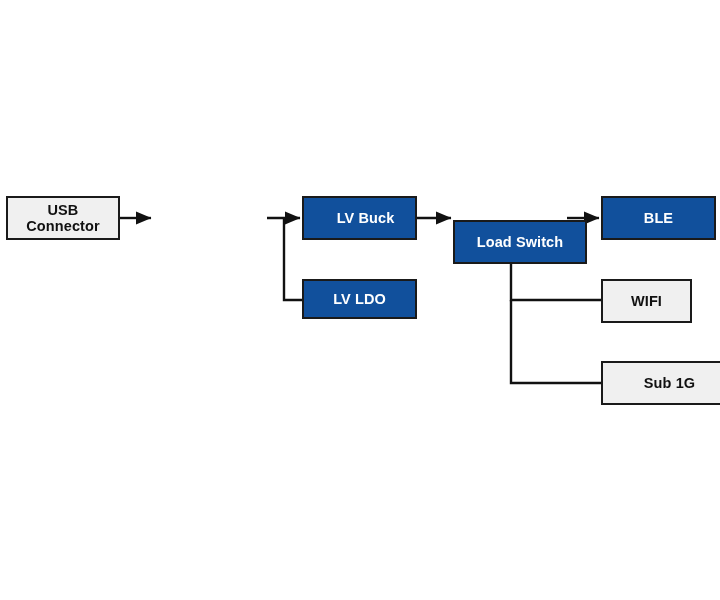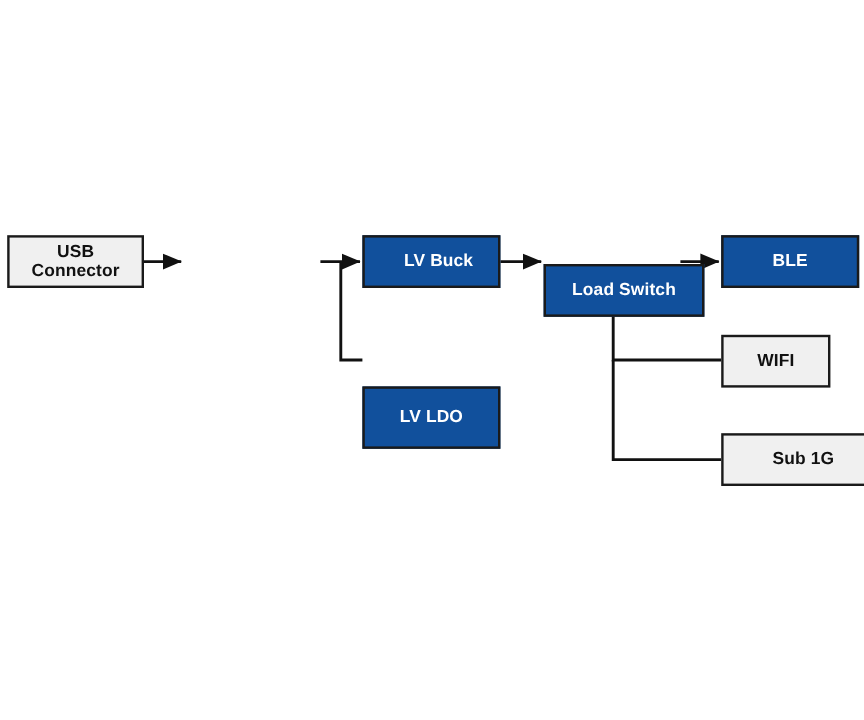--- a/index.html
+++ b/index.html
@@ -84,21 +84,21 @@
   <div class="node grey" style="left:6px; top:196px; width:114px; height:44px;">
     <span class="node-label">USB
 Connector</span>
   </div>
 
 
   <div class="node blue" style="left:302px; top:196px; width:115px; height:44px;padding-left:12px;">
     <span class="node-label">LV Buck</span>
   </div>
 
-  <div class="node blue" style="left:302px; top:279px; width:115px; height:52px;margin-top:43px;">
+  <div class="node blue" style="left:302px; top:279px; width:115px; height:40px;">
     <span class="node-label">LV LDO</span>
   </div>
 
   <div class="node blue" style="left:453px; top:196px; width:134px; height:44px;margin-top:24px;">
     <span class="node-label">Load Switch</span>
   </div>
 
   <div class="node blue" style="left:601px; top:196px; width:115px; height:44px;">
     <span class="node-label">BLE</span>
   </div>

